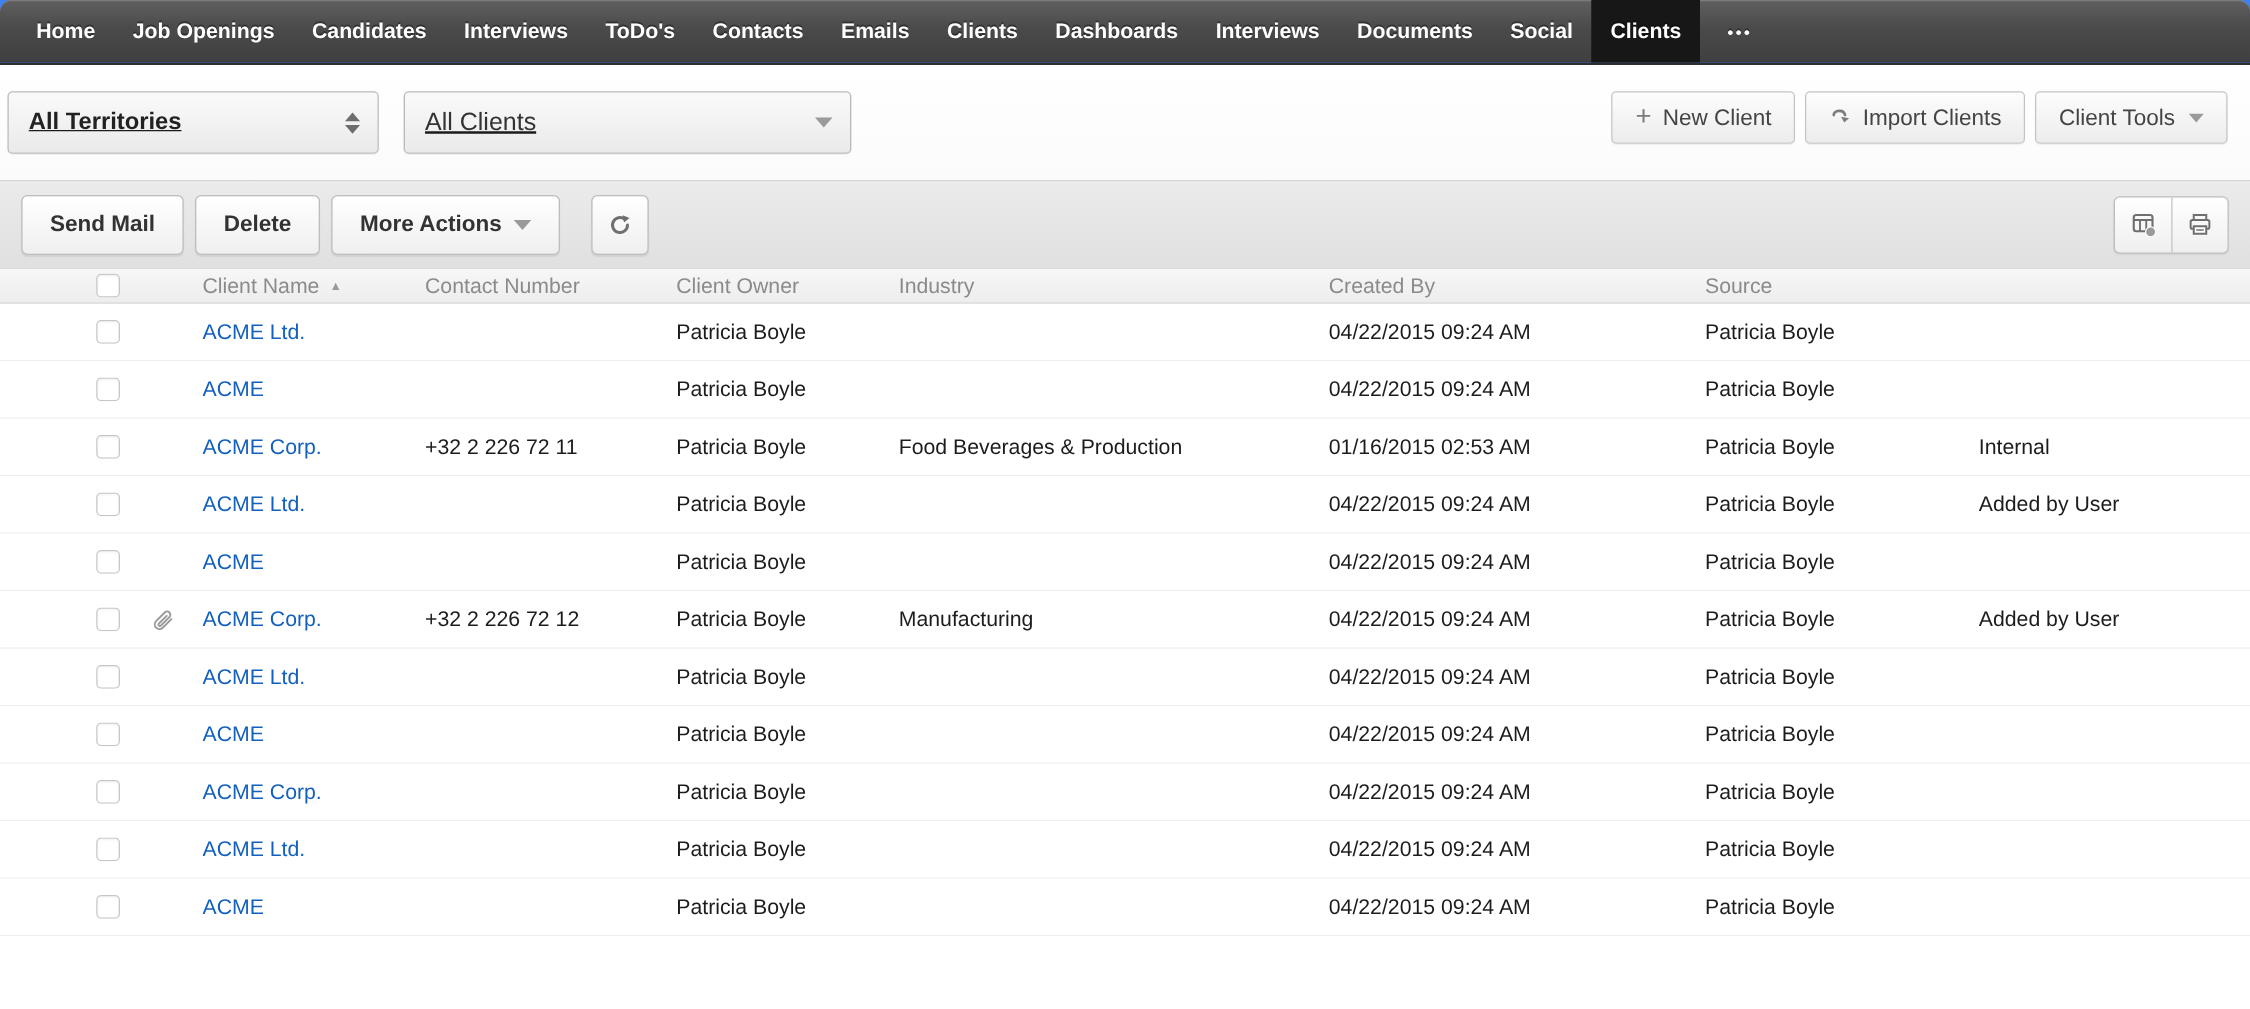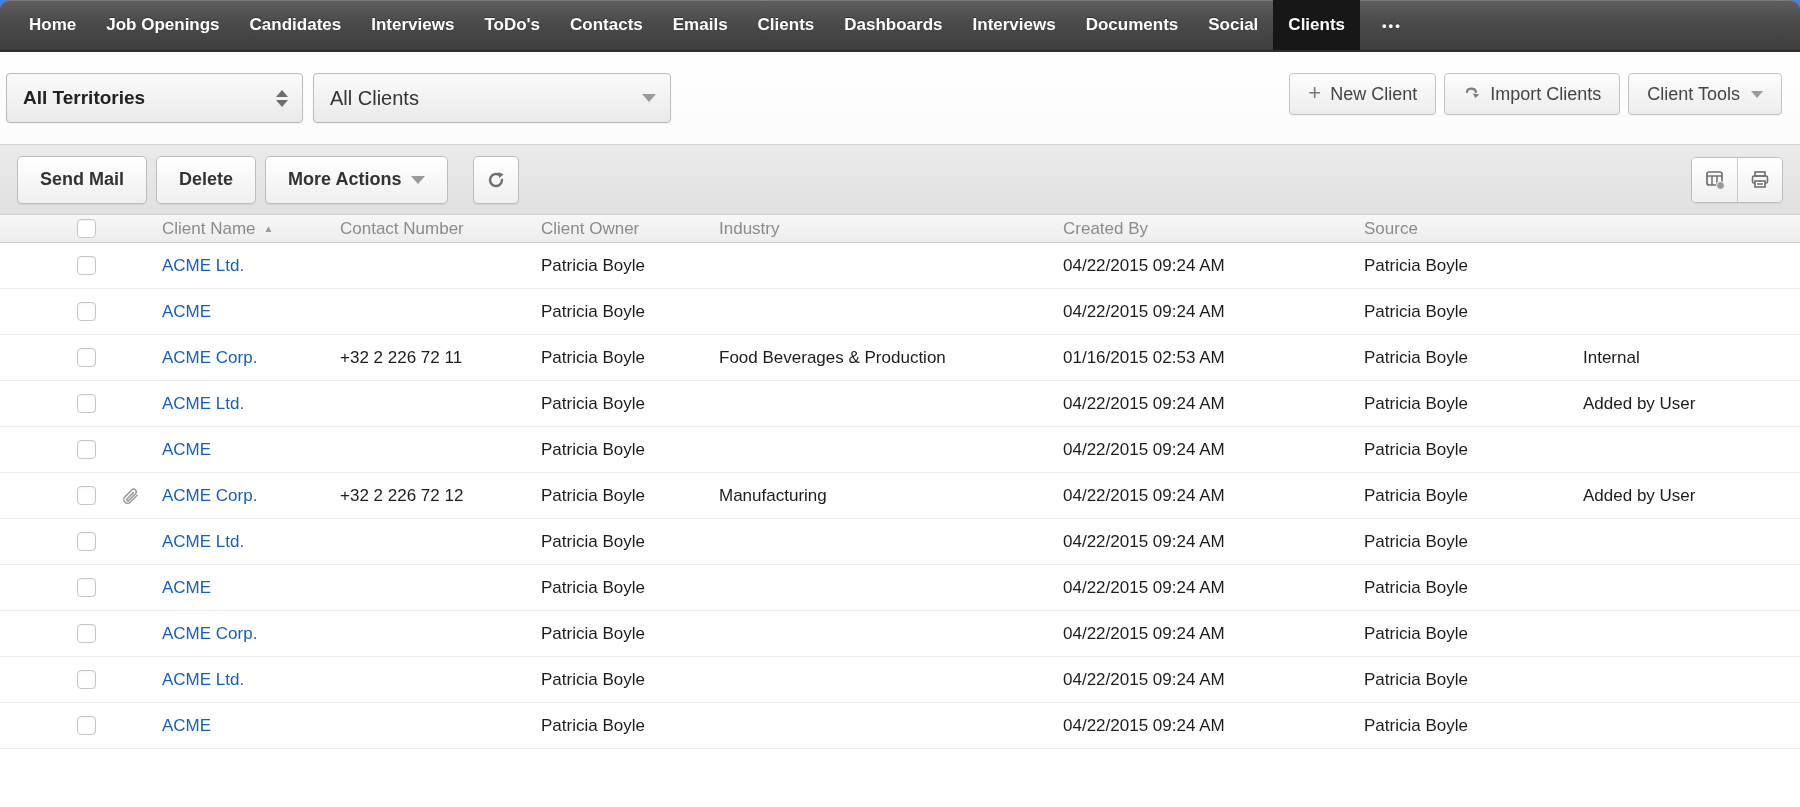--- a/index.html
+++ b/index.html
@@ -22,30 +22,30 @@
     display:flex; align-items:center; padding:0 15px;
     color:#fff; font-size:17px; font-weight:600; cursor:pointer;
     text-shadow:0 -1px 0 rgba(0,0,0,.35); white-space:nowrap;
   }
   .nav-item.active { background:#171717; }
   .nav-item.more { font-size:13px; letter-spacing:2px; padding:0 22px; }
 
   
   .filter-row {
     height:92px; background:linear-gradient(#ffffff, #fbfbfb);
-    display:flex; align-items:center; padding:0 16px 0 6px; position:relative;
+    display:flex; align-items:center; padding:0 16px 0 6px; position:relative;text-decoration:underline;
   }
   .select-box {
     height:50px; border:1px solid #b9b9b9; border-radius:4px;
     background:linear-gradient(#fafafa, #eaeaea);
     display:flex; align-items:center; justify-content:space-between;
     padding:0 14px 0 16px; cursor:pointer; box-shadow:0 1px 1px rgba(0,0,0,.05);
   }
   .select-territory { width:297px; font-size:19px; font-weight:700; color:#222; }
-  .select-view { width:358px; margin-left:10px; font-size:20px; font-weight:400; color:#333; }
+  .select-view { width:358px; margin-left:20px; font-size:20px; font-weight:400; color:#333; }
   .spinner { display:flex; flex-direction:column; gap:3px; align-items:center; }
   .tri-up   { width:0; height:0; border-left:6px solid transparent; border-right:6px solid transparent; border-bottom:7px solid #6d6d6d; }
   .tri-down { width:0; height:0; border-left:6px solid transparent; border-right:6px solid transparent; border-top:7px solid #6d6d6d; }
   .caret-down { width:0; height:0; border-left:7px solid transparent; border-right:7px solid transparent; border-top:8px solid #9a9a9a; }
 
   .filter-actions { position:absolute; right:18px; top:21px; display:flex; gap:8px; }
   .btn {
     height:42px; border:1px solid #c3c3c3; border-radius:4px;
     background:linear-gradient(#fdfdfd, #ececec);
     display:flex; align-items:center; gap:9px; padding:0 18px;

